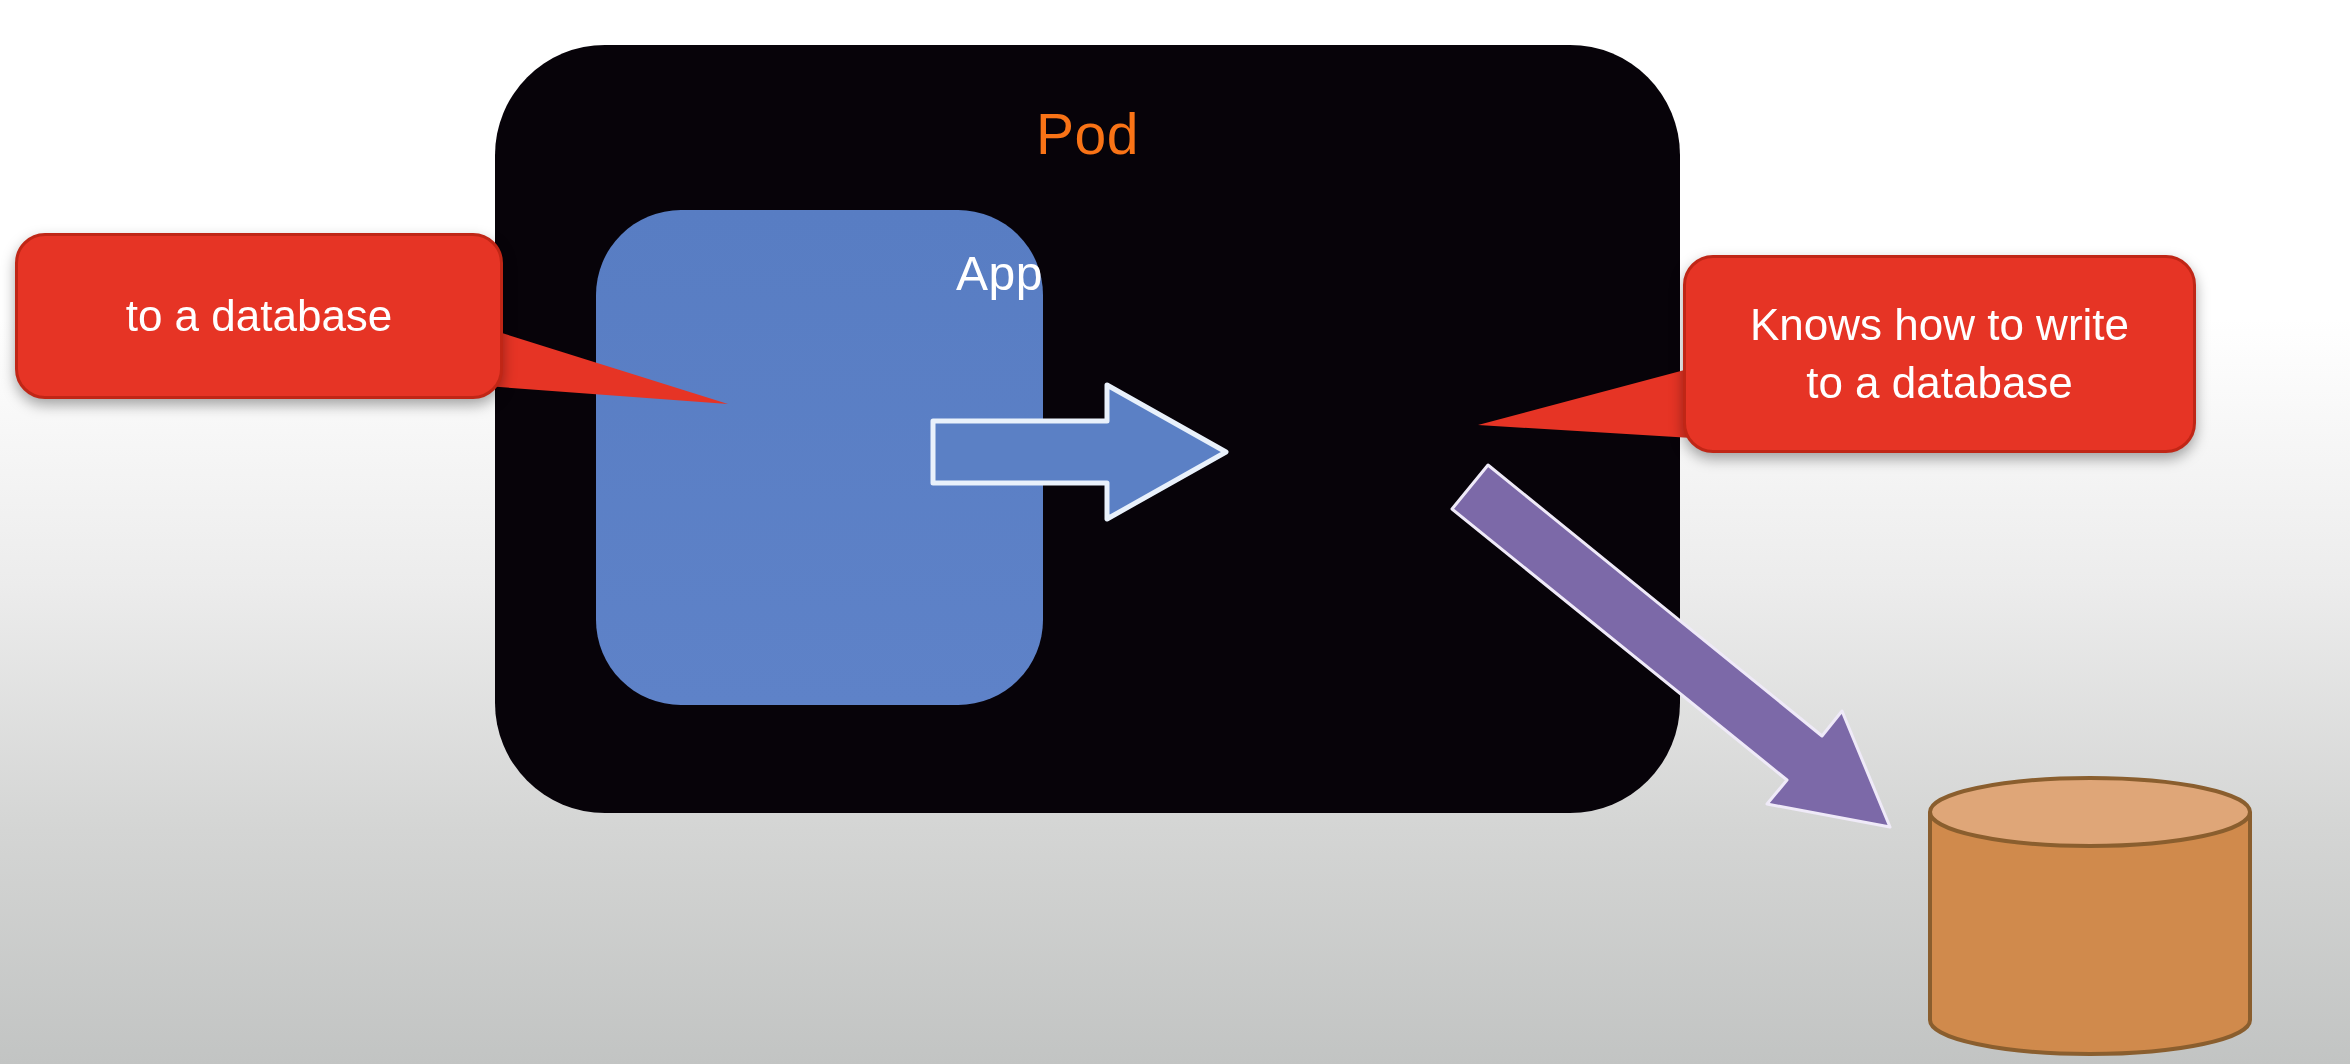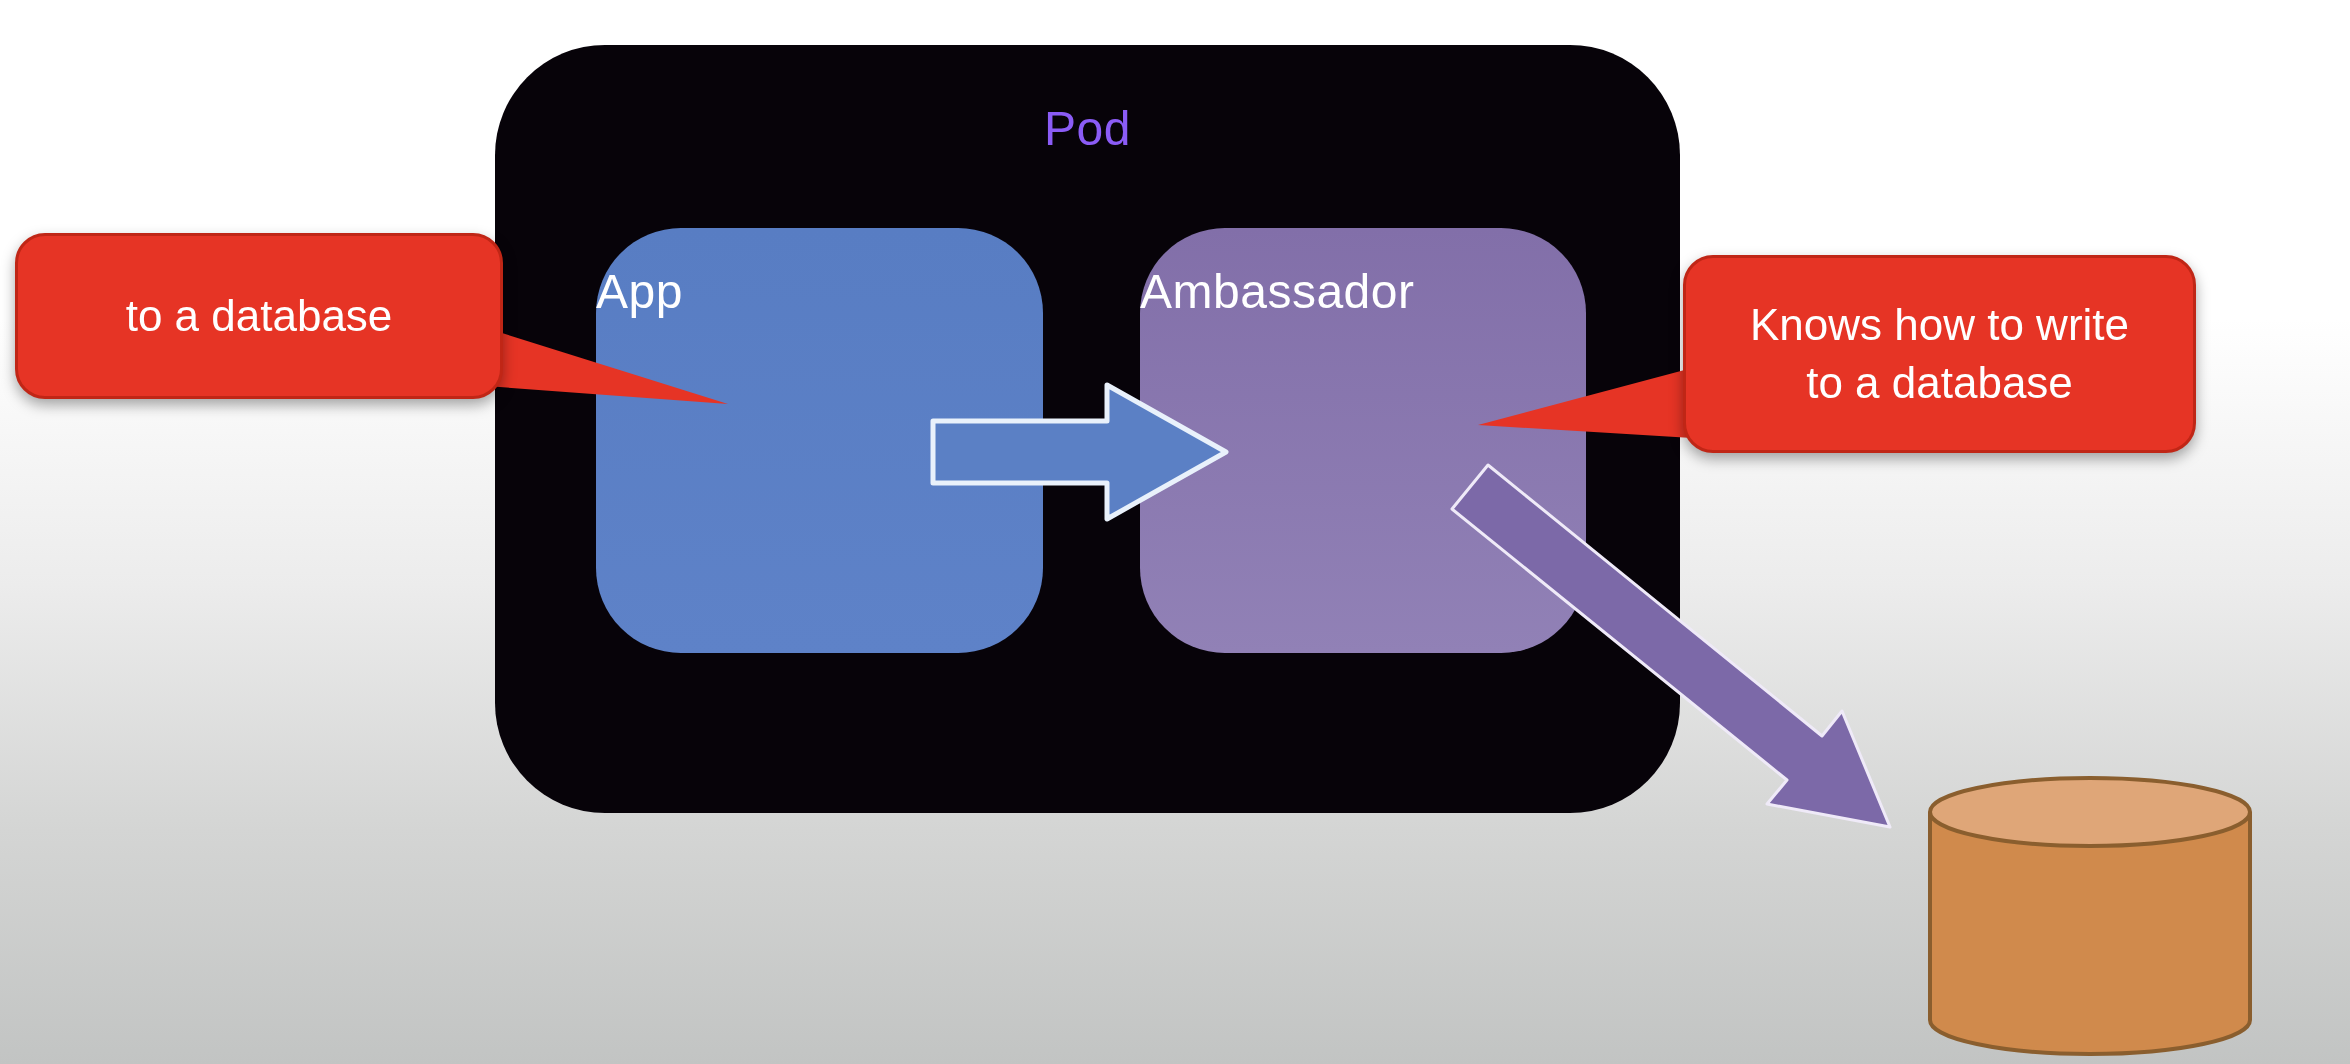--- a/index.html
+++ b/index.html
@@ -16,31 +16,31 @@
     left: 495px; top: 45px;
     width: 1185px; height: 768px;
     background: #070309;
     border-radius: 110px;
   }
   .pod-label {
     position: absolute;
     left: 0; top: 56px;
     width: 100%;
     text-align: center;
-    color: #8b5cf6;
-    font-size: 48px;
+    color: #f97316;
+    font-size: 57px;
     letter-spacing: 0.5px;
   }
   .box {
     position: absolute;
-    top: 228px;
-    height: 425px;
+    top: 210px;
+    height: 495px;
     border-radius: 85px;
     color: #ffffff;
-    text-align: left;
+    text-align: right;
   }
   .box .box-label {
     margin-top: 36px;
     font-size: 48px;
     letter-spacing: 0.5px;
   }
   .box.app {
     left: 596px; width: 447px;
     background: linear-gradient(180deg, #587dc3 0%, #5e82c8 100%);
   }
@@ -76,23 +76,20 @@
 <div class="canvas">
 
   <div class="pod">
     <div class="pod-label">Pod</div>
   </div>
 
   <div class="box app">
     <div class="box-label">App</div>
   </div>
 
-  <div class="box ambassador">
-    <div class="box-label">Ambassador</div>
-  </div>
 
   <svg class="overlay" viewBox="0 0 2350 1064" aria-hidden="true">
 
     <polygon points="486,328 728,404 486,386" fill="#e63425"></polygon>
 
     <polygon points="1692,368 1478,425 1692,438" fill="#e63425"></polygon>
 
     <polygon points="933,421 1107,421 1107,385 1226,452 1107,519 1107,483 933,483" stroke="#e9f1fb" stroke-width="5" stroke-linejoin="round" fill="#5b80c5"></polygon>
 
     <polygon points="1488,465 1822,736 1842,711 1890,827 1767,804 1787,780 1452,509" stroke="#efeaf8" stroke-width="3" stroke-linejoin="round" fill="#7c69a8"></polygon>

